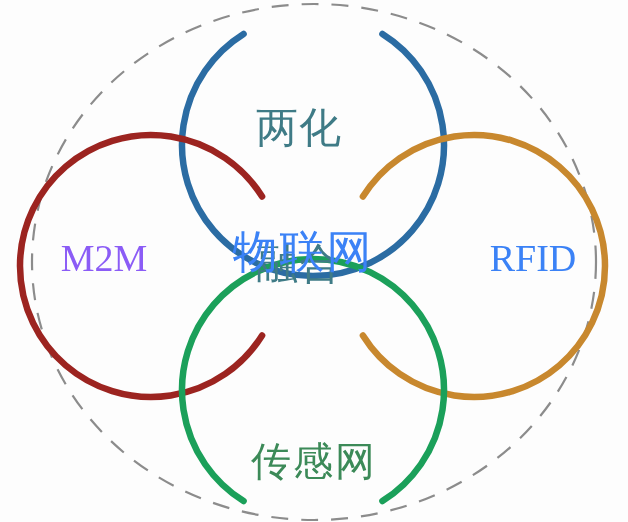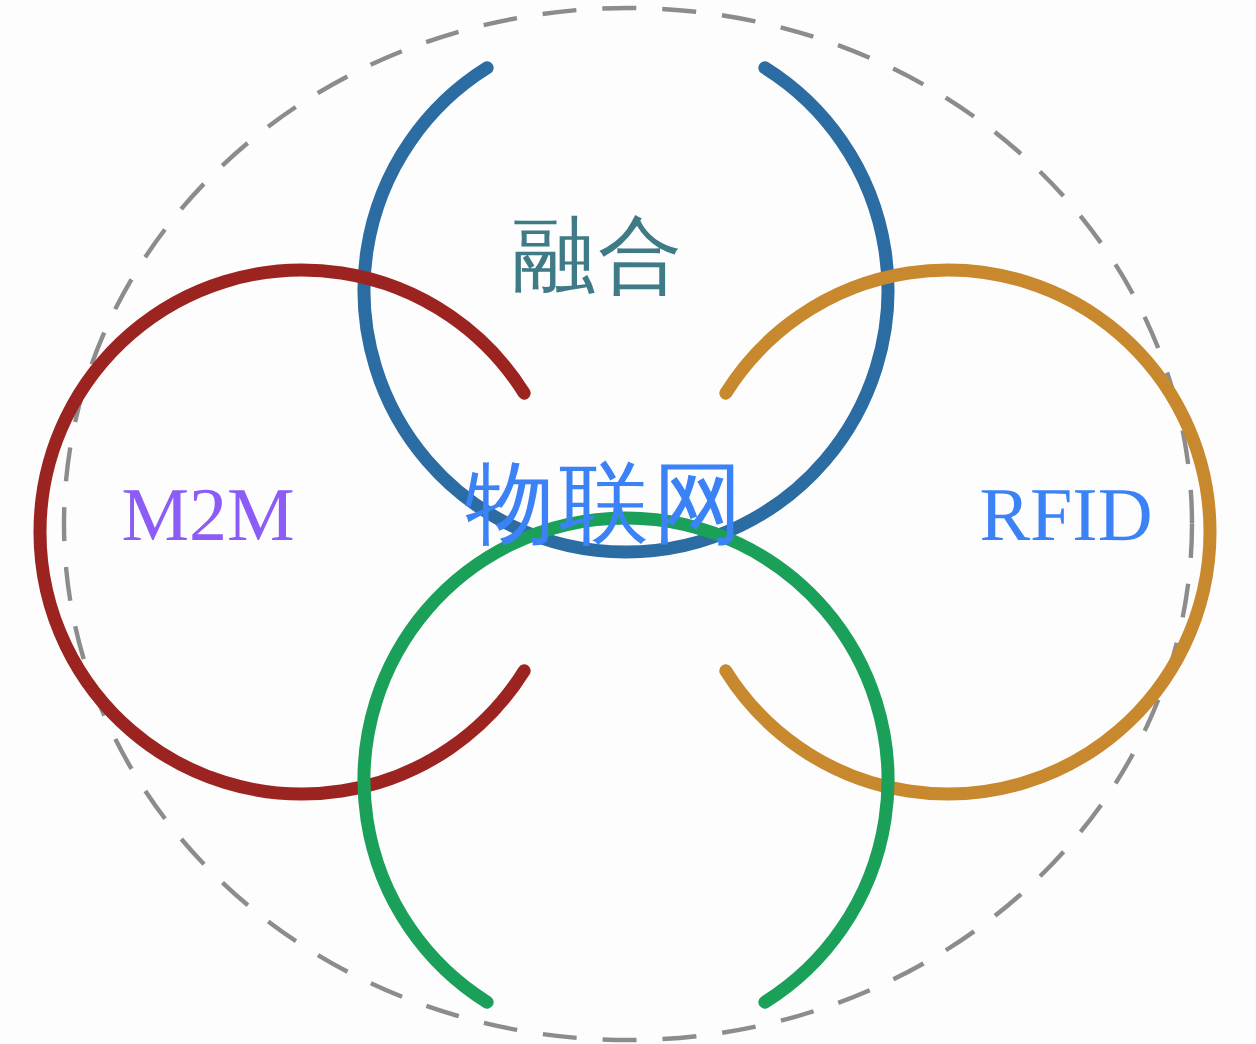--- a/index.html
+++ b/index.html
@@ -106,23 +106,25 @@
 
     <ellipse id="boundary-ellipse" class="boundary" fill="none" stroke="#8c8c8c" stroke-width="2.2" stroke-dasharray="17 13" cx="314" cy="262" rx="282" ry="258"></ellipse>
 
     <path id="arc-top" class="arc-stroke" d="M 243.58 33.91 A 131 131 0 1 0 382.42 33.91" stroke="#2b6ca3" stroke-width="6.5"></path>
     <path id="arc-left" class="arc-stroke" d="M 262.09 196.58 A 131 131 0 1 0 262.09 335.42" stroke="#9c2420" stroke-width="6.5"></path>
     <path id="arc-right" class="arc-stroke" d="M 362.91 335.42 A 131 131 0 1 0 362.91 196.58" stroke="#c8882e" stroke-width="6.5"></path>
     <path id="arc-bottom" class="arc-stroke" d="M 382.42 501.09 A 131 131 0 1 0 243.58 501.09" stroke="#1ba05a" stroke-width="6.5"></path>
   </svg>
 
   <div id="label-top" class="label" style="color: rgb(63, 123, 134);">
+    <div>两化</div>
     <div>融合</div>
   </div>
 
   <div id="label-left" class="label" style="color: #8b5cf6;">M2M</div>
 
   <div id="label-center" class="label" style="color: #3b82f6;">物联网</div>
 
   <div id="label-right" class="label" style="color: #3b82f6;">RFID</div>
 
+  <div id="label-bottom" class="label" style="color: rgb(60, 138, 88);">传感网</div>
 
 </div>
 
 </body></html>

